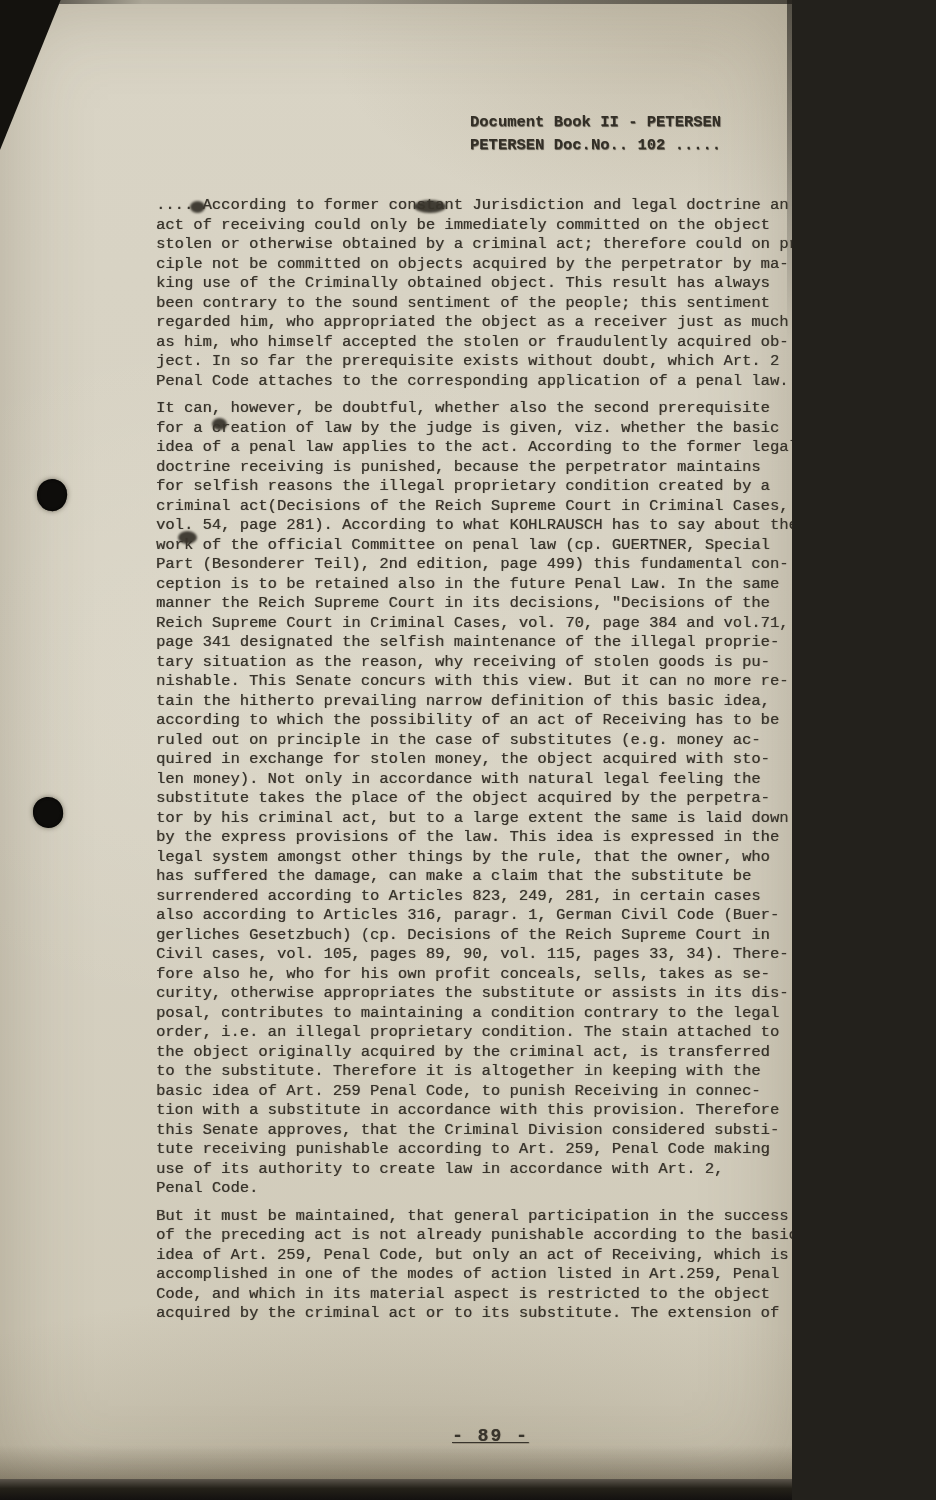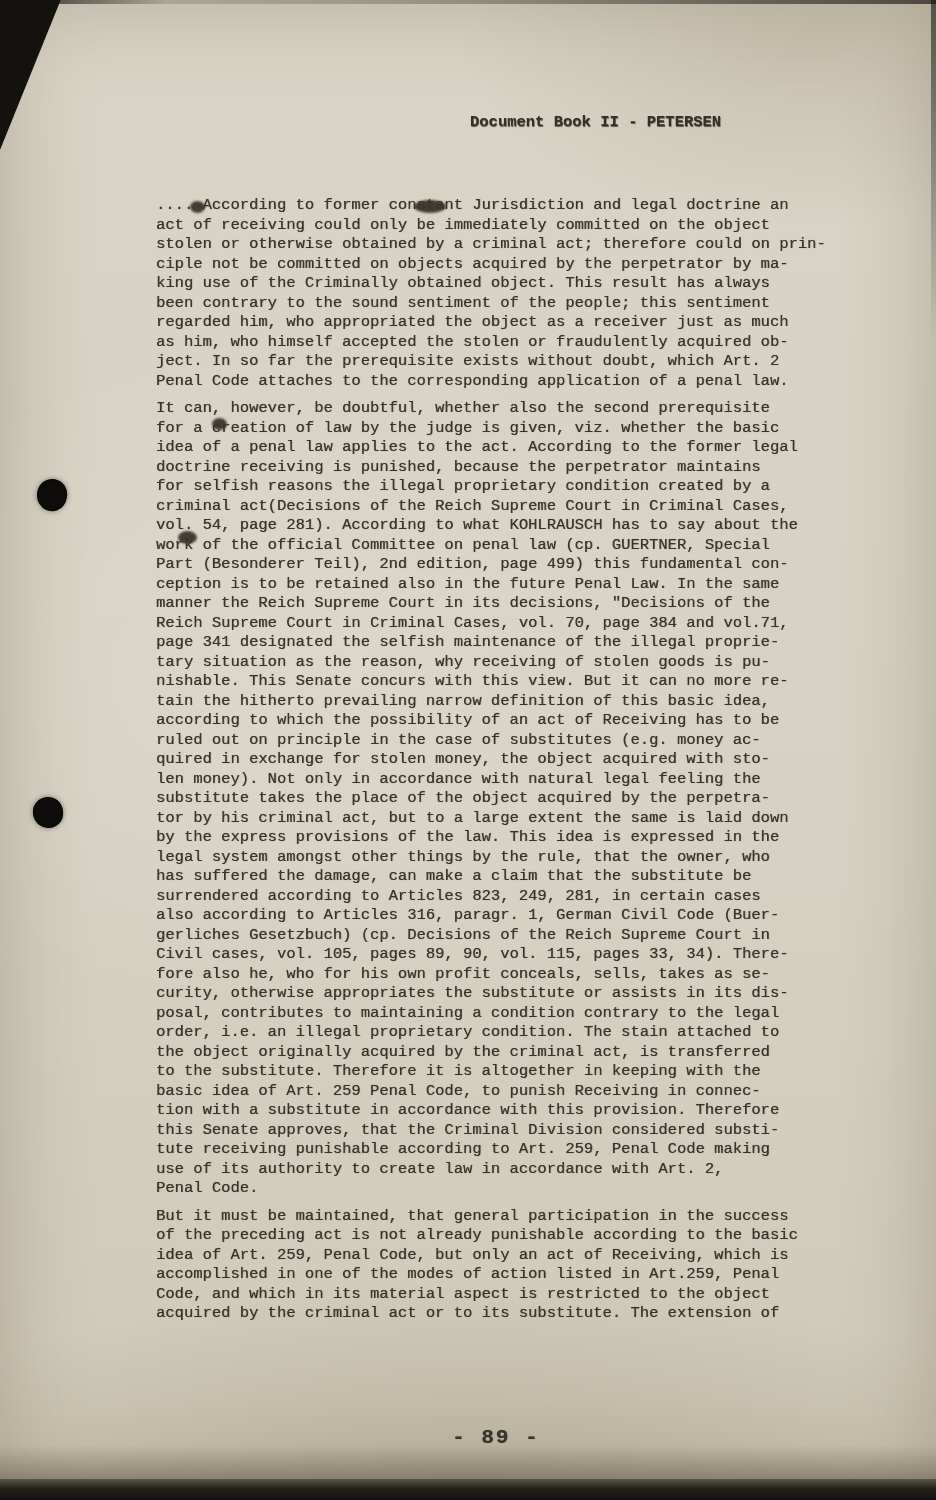--- a/index.html
+++ b/index.html
@@ -4,21 +4,21 @@
 <style>
   * { margin: 0; padding: 0; box-sizing: border-box; }
   html, body { width: 936px; height: 1500px; }
   body {
     background: #23211c;
     font-family: "Liberation Mono", "DejaVu Sans Mono", monospace;
     overflow: hidden;
   }
   .scan {
     position: relative;
-    width: 936px;
+    width: 792px;
     height: 1500px;
     overflow: hidden;
     background:
       radial-gradient(ellipse 520px 260px at 88% 3%, rgba(140,125,95,0.22), transparent 70%),
       radial-gradient(ellipse 700px 500px at 32% 45%, rgba(255,252,240,0.14), transparent 70%),
       radial-gradient(ellipse 900px 320px at 50% 101%, rgba(110,98,72,0.28), transparent 72%),
       linear-gradient(180deg, #d9d4c5 0%, #d6d1c2 55%, #cfc9b7 100%);
     box-shadow: inset 0 0 90px rgba(92,80,56,0.32);
   }
   
@@ -72,23 +72,24 @@
     text-shadow: 0.5px 0.5px 0.8px rgba(45,40,30,0.7);
   }
   .header-block div { white-space: pre; }
   .text-flow { position: absolute; left: 156px; top: 196px; width: 710px; }
   .ref       { margin-bottom: 19px; }
   .sentence  { margin-bottom: 18px; }
   .p1        { margin-bottom: 8px; }
   .p2        { margin-bottom: 8px; }
   .footer {
     position: absolute; left: 452px; top: 1426px;
-    font-size: 21px; color: #38342c; font-weight: bold;
+    font-size: 18px; color: #38342c; font-weight: bold;
     text-shadow: 0.4px 0.4px 0.7px rgba(52,46,36,0.65);
     letter-spacing: 2px;
+    text-decoration: underline;
   }
 </style>
 </head>
 <body>
 
 <div class="scan">
 
   <div class="corner-tl"></div>
   <div class="top-edge"></div>
   <div class="right-edge"></div>
@@ -96,20 +97,21 @@
   <div class="hole hole1"></div>
   <div class="hole hole2"></div>
 
   <div class="smudge smudge-a"></div>
   <div class="smudge smudge-b"></div>
   <div class="smudge smudge-c"></div>
   <div class="smudge smudge-d"></div>
 
   <div class="header-block">
     <div>Document Book II - PETERSEN</div>
+    <div>PETERSEN Doc.No.. 102 .....</div>
   </div>
 
   <div class="text-flow">
     <div class="tw p1">.... According to former constant Jurisdiction and legal doctrine an
 act of receiving could only be immediately committed on the object
 stolen or otherwise obtained by a criminal act; therefore could on prin-
 ciple not be committed on objects acquired by the perpetrator by ma-
 king use of the Criminally obtained object. This result has always
 been contrary to the sound sentiment of the people; this sentiment
 regarded him, who appropriated the object as a receiver just as much

